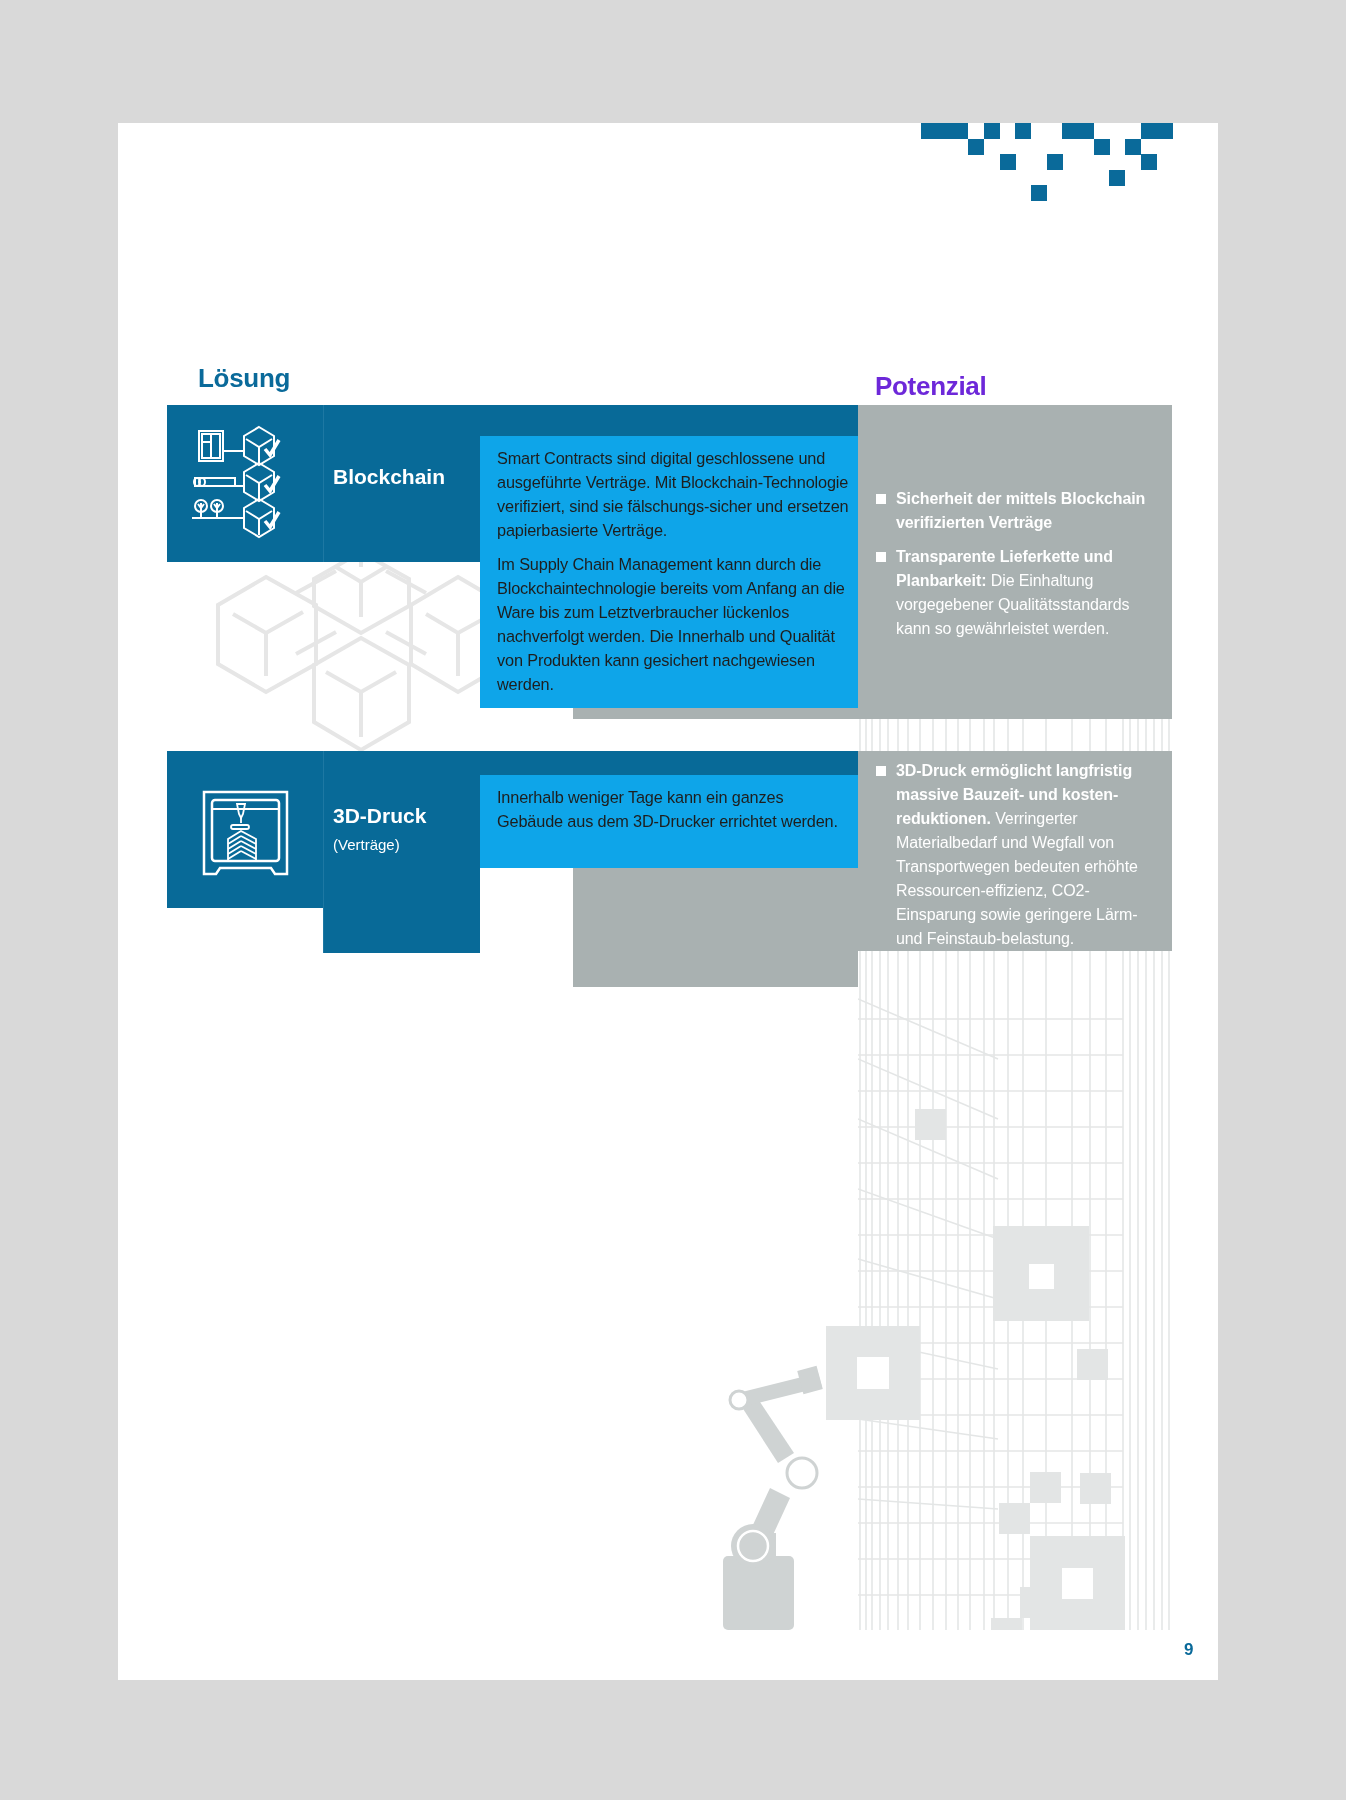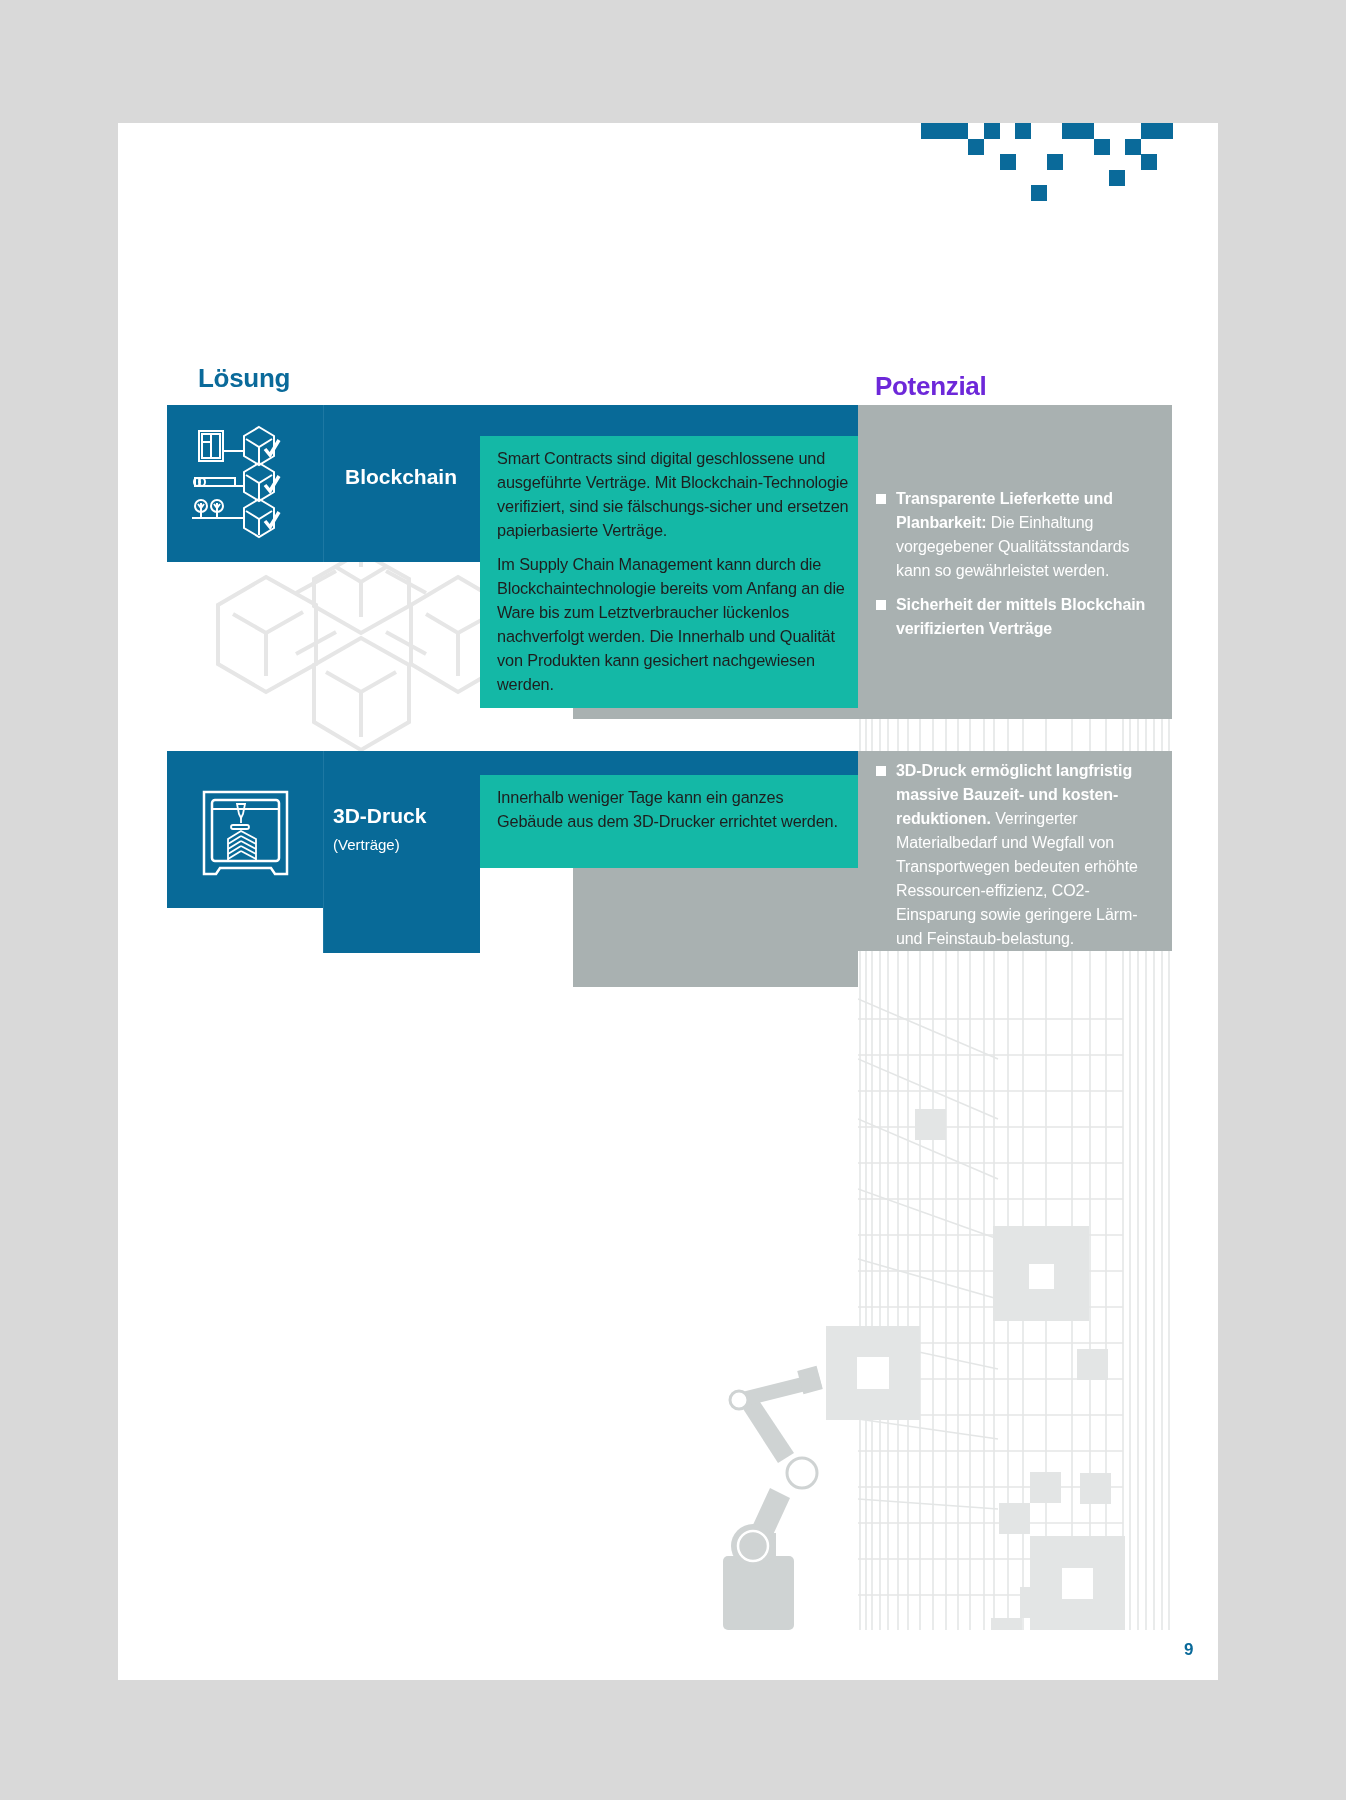--- a/index.html
+++ b/index.html
@@ -3,21 +3,21 @@
 <meta charset="utf-8">
 <style>
   html, body { margin:0; padding:0; }
   body { width:1346px; height:1800px; background:#d9d9d9; position:relative; overflow:hidden; font-family:"Liberation Sans", sans-serif; }
   .page { position:absolute; left:118px; top:123px; width:1100px; height:1557px; background:#ffffff; overflow:hidden; }
   .abs { position:absolute; }
   .pix { position:absolute; width:16px; height:16px; background:#0a6a9a; }
   .sec-head { position:absolute; font-weight:bold; font-size:26px; letter-spacing:-0.3px; }
   .blue { background:#086a98; }
   .gray { background:#a9b1b1; }
-  .white { background:#14b8a6; }
+  .white { background:#0ea5e9; }
   .divider { position:absolute; top:0; bottom:0; width:1px; background:#1d78a3; }
   .topic-title { color:#fff; font-weight:bold; font-size:21px; }
   .topic-sub { color:#fff; font-size:15px; margin-top:8px; }
   .body-text { color:#1e1e1e; font-size:16.3px; line-height:24px; letter-spacing:-0.15px; }
   .body-text p { margin:0 0 10px 0; }
   .bullets { color:#fff; font-size:16px; line-height:24px; letter-spacing:-0.1px; }
   .bullet { position:relative; padding-left:20px; margin-bottom:10px; }
   .bullet .sq { position:absolute; left:0; top:7px; width:10px; height:10px; background:#ffffff; }
   .bullet b { font-weight:bold; }
   .pagenum { position:absolute; color:#0a6a9a; font-weight:bold; font-size:17px; }
@@ -164,25 +164,25 @@
     <circle cx="84" cy="110" r="15" fill="#fff" stroke="#cfd3d3" stroke-width="3"></circle>
     <circle cx="21" cy="37" r="9" fill="#fff" stroke="#cfd3d3" stroke-width="3"></circle>
   </svg>
 
   <div class="abs" style="left:0; top:0; width:1100px; height:0;">
 
     <div class="abs gray" style="left:740px; top:282px; width:314px; height:314px;">
       <div class="bullets" style="position:absolute; left:18px; top:82px; width:290px;">
         <div class="bullet">
           <span class="sq"></span>
-          <b>Transparente Lieferkette und Planbarkeit:</b><span> Die Einhaltung vorgegebener Qualitätsstandards kann so gewährleistet werden.</span>
+          <b>Sicherheit der mittels Blockchain verifizierten Verträge</b>
         </div>
         <div class="bullet">
           <span class="sq"></span>
-          <b>Sicherheit der mittels Blockchain verifizierten Verträge</b>
+          <b>Transparente Lieferkette und Planbarkeit:</b><span> Die Einhaltung vorgegebener Qualitätsstandards kann so gewährleistet werden.</span>
         </div>
       </div>
     </div>
 
     <div class="abs gray" style="left:455px; top:585px; width:285px; height:11px;"></div>
 
     <div class="abs blue" style="left:49px; top:282px; width:691px; height:31px;"></div>
 
     <div class="abs blue" style="left:49px; top:282px; width:156px; height:157px;">
       <svg width="156" height="157" viewBox="0 0 156 157">
@@ -216,21 +216,21 @@
         <g fill="none" stroke="#fff" stroke-width="3.5">
           <polyline points="98,44 103,50 112,35"></polyline>
           <polyline points="98,80 103,86 112,71"></polyline>
           <polyline points="98,116 103,122 112,107"></polyline>
         </g>
       </svg>
     </div>
 
     <div class="abs blue" style="left:205px; top:282px; width:157px; height:157px;">
       <div class="divider" style="left:0;"></div>
-      <div style="position:absolute; left:10px; top:60px;margin-left:12px;">
+      <div style="position:absolute; left:10px; top:60px;">
         <div class="topic-title">Blockchain</div>
       </div>
     </div>
 
     <div class="abs white" style="left:362px; top:313px; width:378px; height:272px;">
       <div class="body-text" style="position:absolute; left:17px; top:10px; width:355px;">
         <p>Smart Contracts sind digital geschlossene und ausgeführte Verträge. Mit Blockchain-Technologie verifiziert, sind sie fälschungs-sicher und ersetzen papierbasierte Verträge.</p>
         <p>Im Supply Chain Management kann durch die Blockchaintechnologie bereits vom Anfang an die Ware bis zum Letztverbraucher lückenlos nachverfolgt werden. Die Innerhalb und Qualität von Produkten kann gesichert nachgewiesen werden.</p>
       </div>
     </div>

